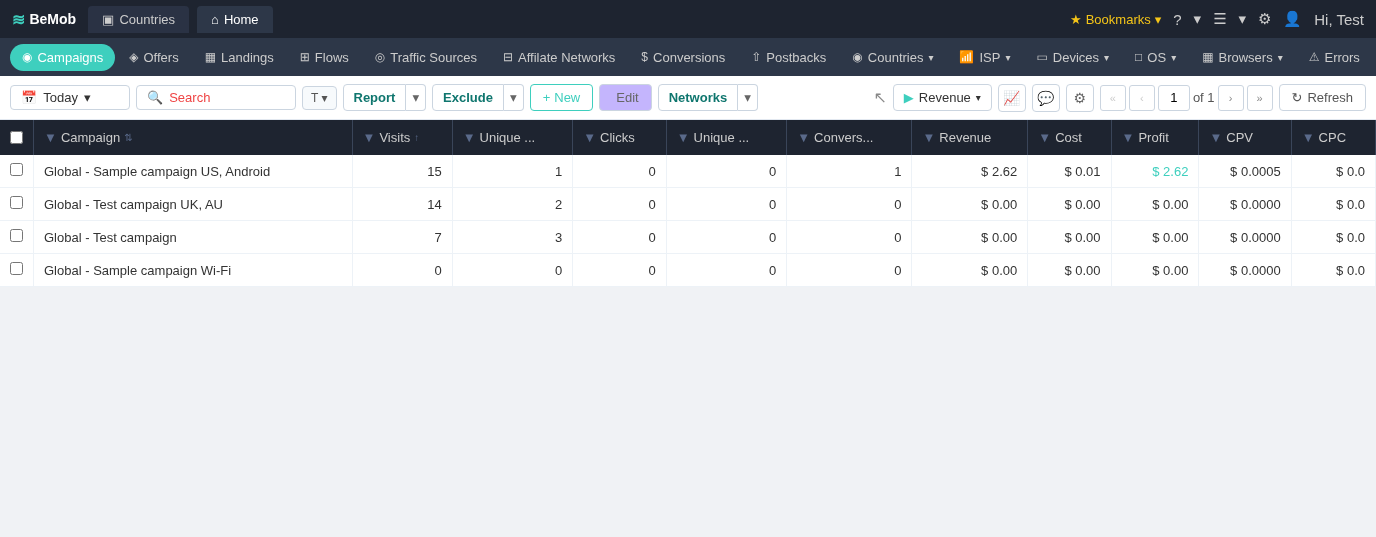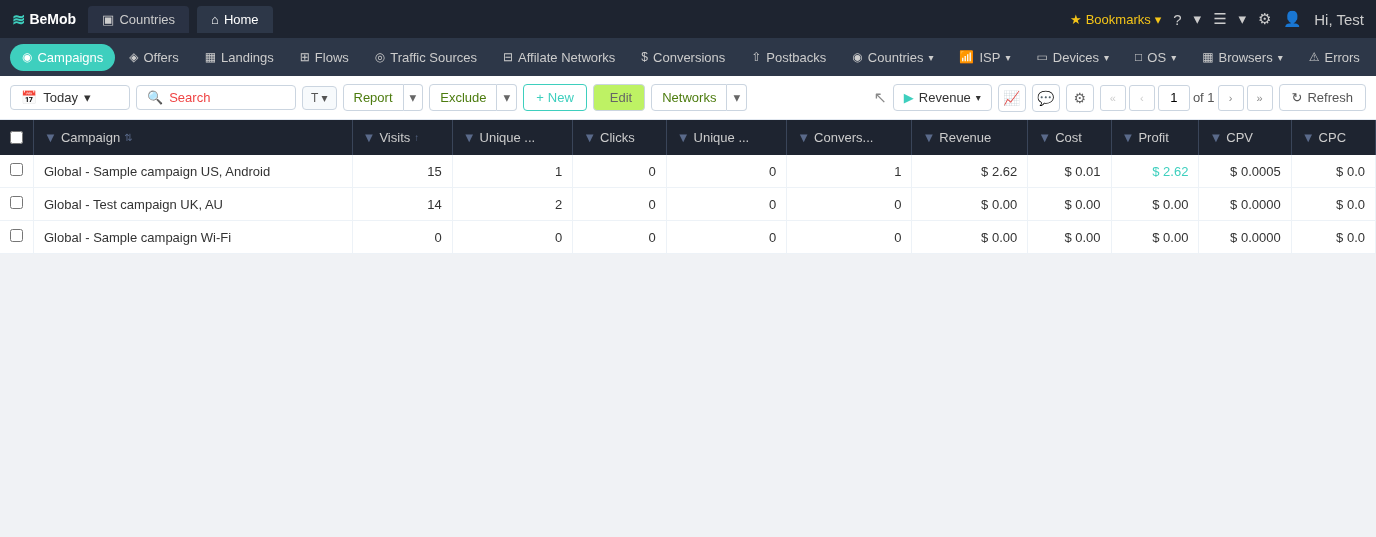--- a/index.html
+++ b/index.html
@@ -59,24 +59,24 @@
     }
     .search-box {
       border: 1px solid #cbd5e0; border-radius: 4px; padding: 4px 10px; font-size: 13px; color: #999; display: flex; align-items: center; gap: 6px; cursor: pointer; background: #fff; min-width: 160px;
     }
     .filter-tag {
       border: 1px solid #cbd5e0; border-radius: 4px; padding: 4px 8px; font-size: 12px; color: #555; background: #f7fafc; cursor: pointer;
     }
     .btn {
       padding: 5px 12px; border-radius: 4px; font-size: 13px; cursor: pointer; display: flex; align-items: center; gap: 4px; border: 1px solid transparent;
     }
-    .btn-ghost { border-color: #cbd5e0; color: #666; background: #bef264; padding-left: 16px; }
+    .btn-ghost { border-color: #cbd5e0; color: #666; background: #c4b5fd; padding-left: 16px; }
     .btn-primary { background: #fff; border-color: #3ecfbe; color: #3ecfbe; }
     .btn-split { display: flex; align-items: center; }
-    .btn-split-main { border-radius: 4px 0 0 4px; border: 1px solid #cbd5e0; padding: 5px 10px; color: #4d7c0f; background: #fff; cursor: pointer; font-size: 13px; }
+    .btn-split-main { border-radius: 4px 0 0 4px; border: 1px solid #cbd5e0; padding: 5px 10px; color: #0f766e; background: #fff; cursor: pointer; font-size: 13px; font-weight: bold; }
     .btn-split-arrow { border-radius: 0 4px 4px 0; border: 1px solid #cbd5e0; border-left: none; padding: 5px 6px; color: #666; background: #fff; cursor: pointer; }
     .toolbar-right { margin-left: auto; display: flex; align-items: center; gap: 6px; }
     .active-btn {
       border: 1px solid #cbd5e0; border-radius: 4px; padding: 5px 10px; font-size: 13px; color: #333; background: #fff; cursor: pointer; display: flex; align-items: center; gap: 5px;
     }
     .pagination { display: flex; align-items: center; gap: 3px; font-size: 13px; color: #555; }
     .page-nav { width: 26px; height: 26px; border: 1px solid #cbd5e0; border-radius: 3px; background: #fff; display: flex; align-items: center; justify-content: center; cursor: pointer; color: #888; font-size: 11px; }
     .page-nav.disabled { color: #ccc; cursor: default; }
     .page-input { width: 32px; height: 26px; border: 1px solid #cbd5e0; border-radius: 3px; text-align: center; font-size: 13px; }
     .refresh-btn { border: 1px solid #cbd5e0; border-radius: 4px; padding: 5px 12px; background: #fff; color: #555; cursor: pointer; display: flex; align-items: center; gap: 5px; font-size: 13px; }
@@ -390,20 +390,36 @@
     <td class="num">$ 0.00</td>
     <td class="num">$ 0.00</td>
     <td class="num">$ 0.00</td>
     <td class="num">$ 0.0000</td>
     <td class="num">$ 0.0</td>
   </tr>
         <tr>
     <td class="checkbox-col">
       <input type="checkbox" class="row-checkbox" style="">
     </td>
+    <td>Global - Test campaign</td>
+    <td class="num">7</td>
+    <td class="num">3</td>
+    <td class="num">0</td>
+    <td class="num">0</td>
+    <td class="num">0</td>
+    <td class="num">$ 0.00</td>
+    <td class="num">$ 0.00</td>
+    <td class="num">$ 0.00</td>
+    <td class="num">$ 0.0000</td>
+    <td class="num">$ 0.0</td>
+  </tr>
+        <tr>
+    <td class="checkbox-col">
+      <input type="checkbox" class="row-checkbox" style="">
+    </td>
     <td>Global - Sample campaign Wi-Fi</td>
     <td class="num">0</td>
     <td class="num">0</td>
     <td class="num">0</td>
     <td class="num">0</td>
     <td class="num">0</td>
     <td class="num">$ 0.00</td>
     <td class="num">$ 0.00</td>
     <td class="num">$ 0.00</td>
     <td class="num">$ 0.0000</td>

